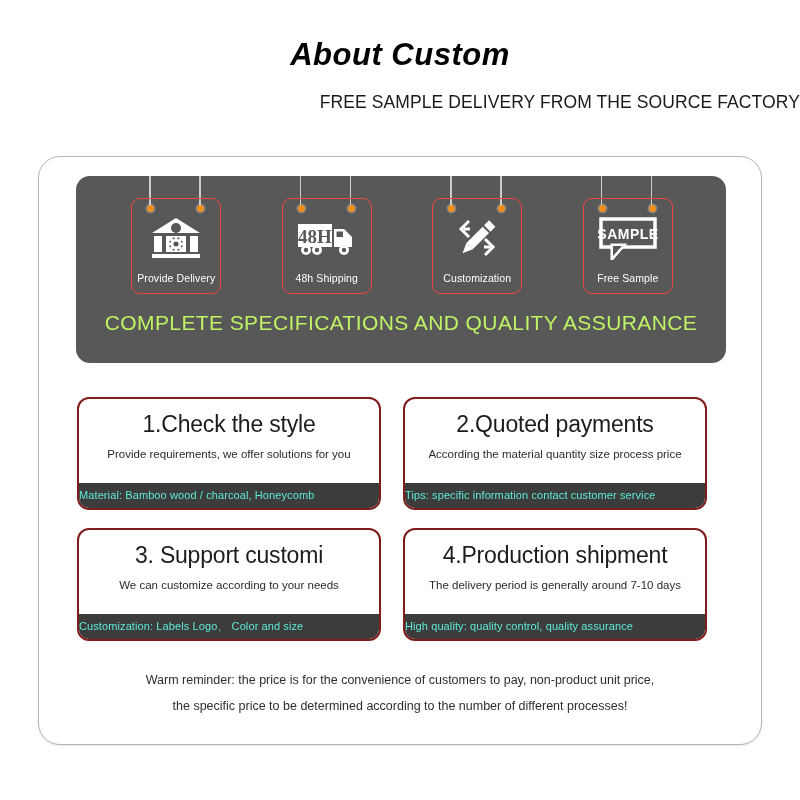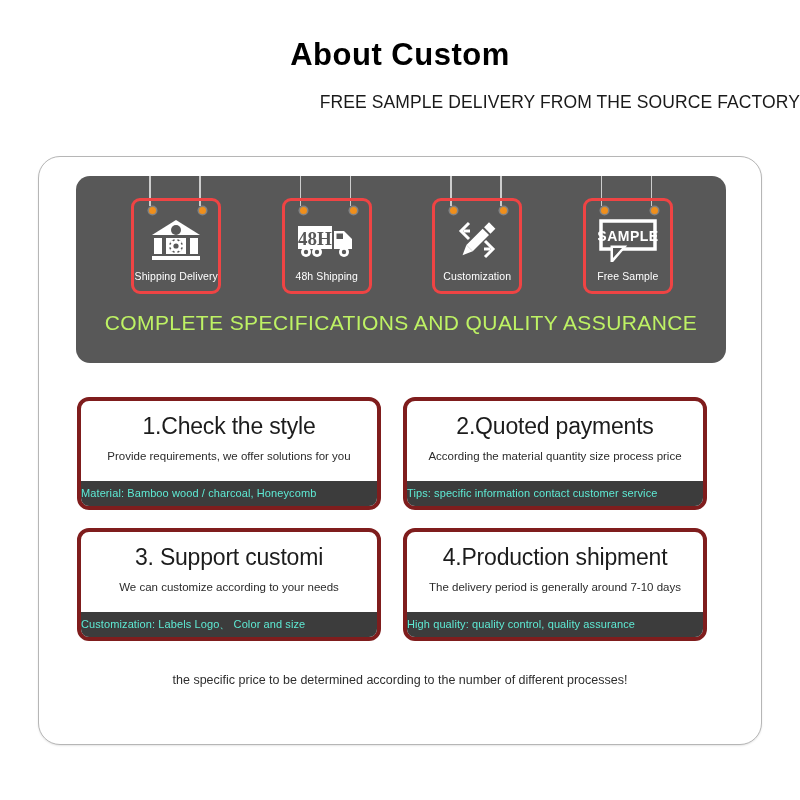--- a/index.html
+++ b/index.html
@@ -22,20 +22,21 @@
   }
 
   
   .header {
     padding-top: 38px;
     text-align: center;
   }
   .page-title {
     font-size: 31px;
     font-weight: bold;
+    font-style: italic;
     letter-spacing: 0.5px;
     color: #000;
     margin: 0;
     line-height: 1.1;
   }
   .page-subtitle {
     margin-top: 20px;
     font-size: 17.5px;
     color: #1a1a1a;
     letter-spacing: 0.1px;
@@ -96,21 +97,21 @@
   }
   .string.left  { left: 26px; }
   .string.right { left: 76px; }
 
   .icon-card {
     position: absolute;
     left: 8px;
     top: 22px;
     width: 90px;
     height: 96px;
-    border: 3px solid #ef4444;
+    border: 1px solid #ef4444;
     border-radius: 9px;
     box-sizing: border-box;
   }
   .dot {
     position: absolute;
     top: 6px;
     width: 7px;
     height: 7px;
     border-radius: 50%;
     background: #ef8f1c;
@@ -159,21 +160,21 @@
     left: 38px;
     top: 240px;
     width: 648px;
     display: flex;
     flex-wrap: wrap;
     gap: 18px 22px;
   }
   .step-card {
     width: 304px;
     height: 113px;
-    border: 4px solid #7f1d1d;
+    border: 2px solid #7f1d1d;
     border-radius: 12px;
     background: #fff;
     box-sizing: border-box;
     position: relative;
     overflow: hidden;
   }
   .step-title {
     text-align: center;
     font-size: 23px;
     color: #1c1c1c;
@@ -249,21 +250,21 @@
                   <circle cx="28" cy="28" r="5.4"></circle>
                   <rect x="26.6" y="20.8" width="2.8" height="14.4"></rect>
                   <rect x="20.8" y="26.6" width="14.4" height="2.8"></rect>
                   <rect x="26.6" y="20.8" width="2.8" height="14.4" transform="rotate(45 28 28)"></rect>
                   <rect x="20.8" y="26.6" width="14.4" height="2.8" transform="rotate(45 28 28)"></rect>
                 </g>
                 <circle cx="28" cy="28" r="2.6" fill="#585858"></circle>
                 <rect x="4" y="38" width="48" height="4" fill="#fff"></rect>
               </svg>
             </div>
-            <div class="icon-label">Shipping Delivery</div>
+            <div class="icon-label">Provide Delivery</div>
           </div>
         </div>
 
         <div class="icon-slot">
           <span class="string left"></span>
           <span class="string right"></span>
           <div class="icon-card">
             <span class="dot left"></span>
             <span class="dot right"></span>
             <div class="icon-art">
@@ -360,17 +361,18 @@
 
       <div class="step-card">
         <div class="step-title">4.Production shipment</div>
         <div class="step-desc">The delivery period is generally around 7-10 days</div>
         <div class="step-tag">High quality: quality control, quality assurance</div>
       </div>
 
     </div>
 
     <div class="footer-note">
+      <div>Warm reminder: the price is for the convenience of customers to pay, non-product unit price,</div>
       <div>the specific price to be determined according to the number of different processes!</div>
     </div>
 
   </div>
 </div>
 
 </body></html>

